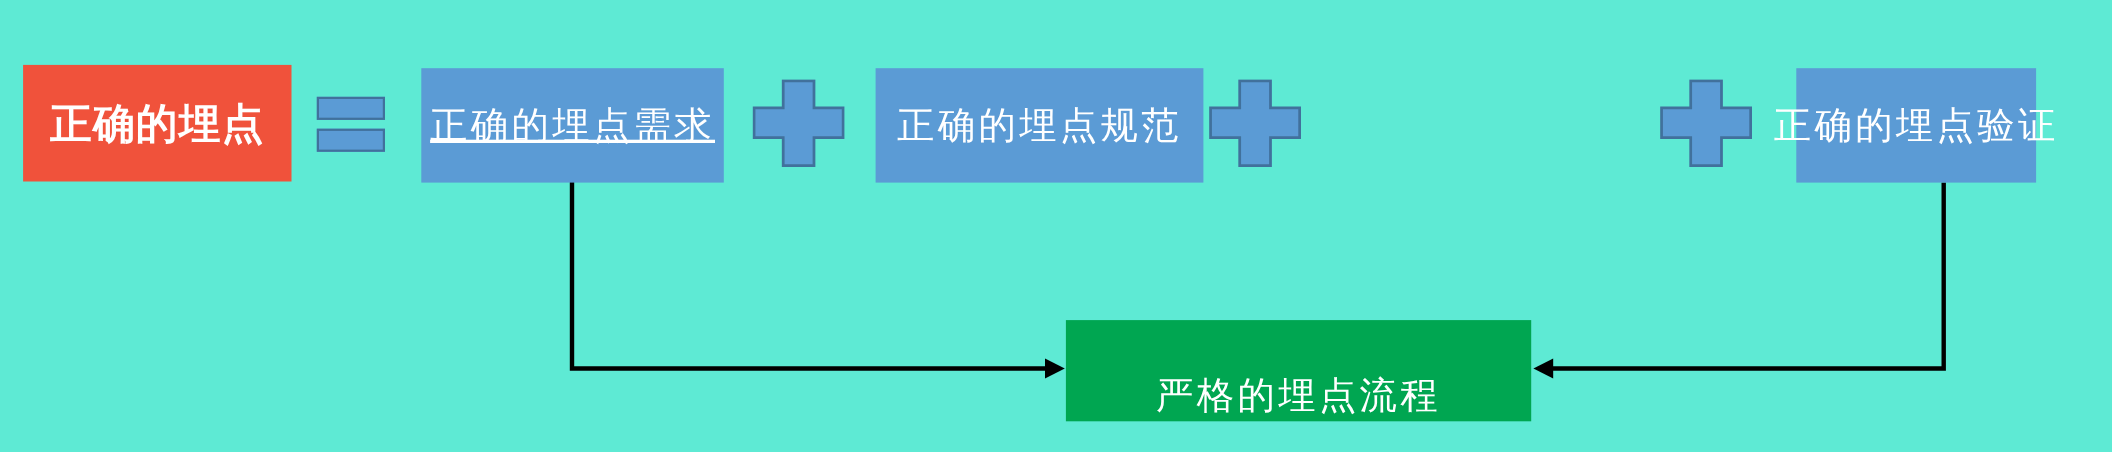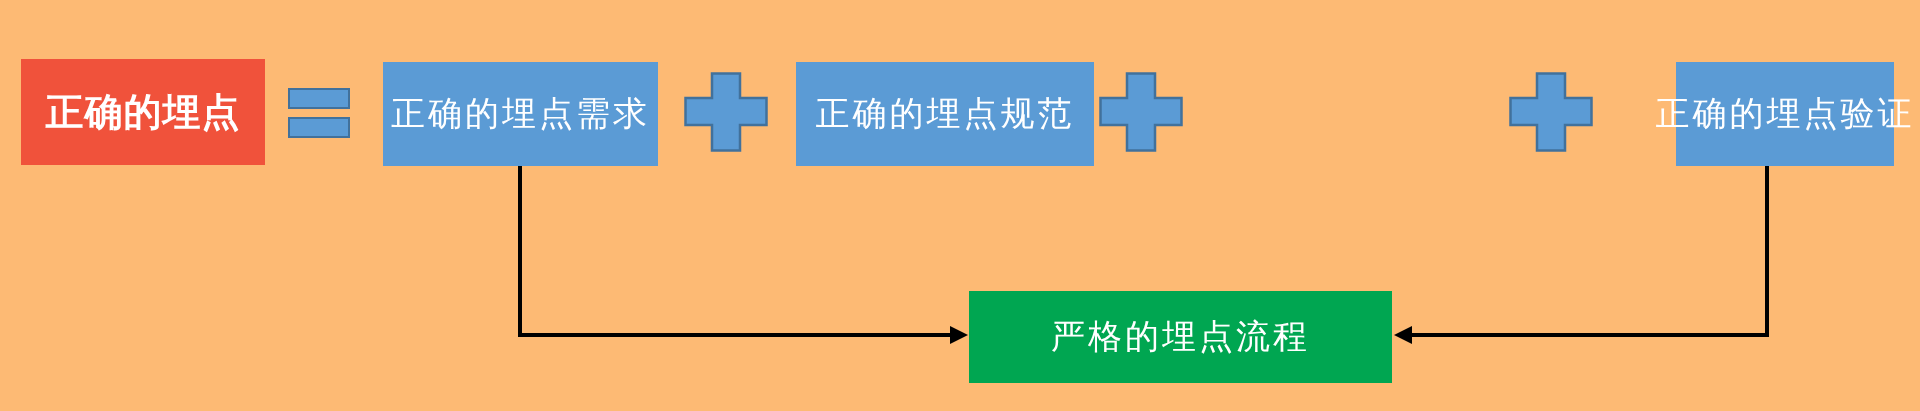--- a/index.html
+++ b/index.html
@@ -4,21 +4,21 @@
 <style>
   html, body {
     margin: 0;
     padding: 0;
     background: #ffffff;
   }
   .canvas {
     position: relative;
     width: 1920px;
     height: 411px;
-    background: #fdba74;
+    background: #5eead4;
     overflow: hidden;
     font-family: "Liberation Serif", "DejaVu Serif", serif;
   }
   .node {
     position: absolute;
     display: flex;
     align-items: center;
     justify-content: center;
     color: #ffffff;
     text-align: center;
@@ -30,29 +30,30 @@
     font-size: 38px;
     letter-spacing: 1px;
     font-weight: bold;
   }
   .factor-box {
     top: 62px; height: 104px;
     background: var(--blue, #5B9BD5);
     font-size: 34px;
     letter-spacing: 3px;
   }
-  .factor-box.fb0 { left: 383px;  width: 275px; }
+  .factor-box.fb0 { left: 383px;  width: 275px; text-decoration: underline; }
   .factor-box.fb1 { left: 796px;  width: 298px; }
   .factor-box.fb2 { left: 1213px; width: 264px; }
-  .factor-box.fb3 { left: 1633px; width: 218px; margin-left: 43px; }
+  .factor-box.fb3 { left: 1633px; width: 218px; }
   .process-box {
     left: 969px; top: 291px; width: 423px; height: 92px;
     background: var(--green, #00A651);
     font-size: 34px;
     letter-spacing: 3px;
+    align-items: flex-end;
   }
   .equals {
     position: absolute;
     left: 288px; top: 88px; width: 62px; height: 50px;
     display: flex;
     flex-direction: column;
     justify-content: space-between;
   }
   .equals .bar {
     width: 62px; height: 21px;

